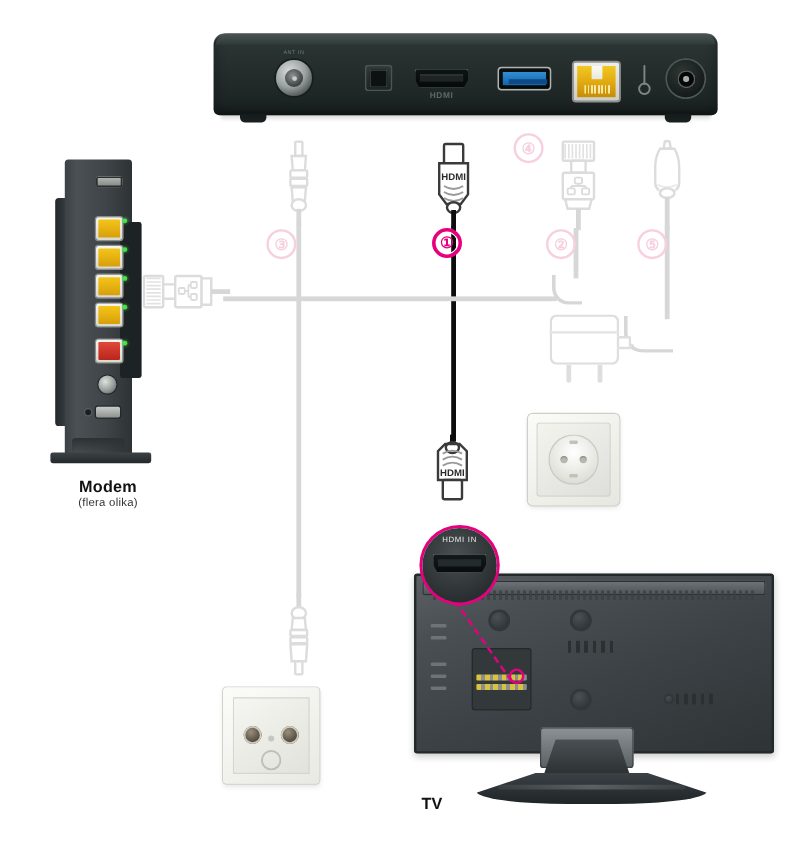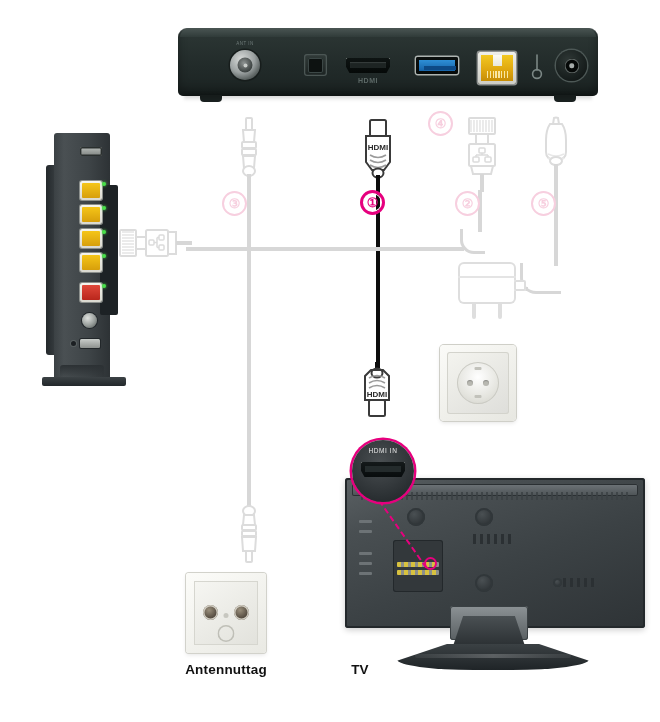--- a/index.html
+++ b/index.html
@@ -306,20 +306,24 @@
       <div class="lan-led" style="top:151px"></div>
 
       <div class="md-coax"></div>
       <div class="md-pwr"></div>
       <div class="md-dot"></div>
     </div>
     <div class="md-foot"></div>
     <div class="md-base"></div>
   </div>
 
+  <div class="cap" style="left:10px;top:398px;width:160px">
+    <span>Modem</span>
+    <span class="sub">(flera olika)</span>
+  </div>
 
   <div class="abs conn" style="left:236px;top:116px">
     <svg width="26" height="72" viewBox="0 0 26 72">
       <g fill="#ffffff" stroke="#dcdcdc" stroke-width="2">
         <rect x="10" y="2" width="6" height="12" rx="1"></rect>
         <path d="M7 14 h12 l-1 12 h-10 z"></path>
         <rect x="6" y="26" width="14" height="6" rx="1"></rect>
         <rect x="6" y="33" width="14" height="6" rx="1"></rect>
         <path d="M7 40 h12 l-1 12 h-10 z"></path>
         <ellipse cx="13" cy="55" rx="6" ry="5"></ellipse>
@@ -346,21 +350,20 @@
   <div class="abs" id="ant-out">
     <div class="ant-frame">
       <div class="ant-inner">
         <div class="ant-sock" style="left:9px;top:24px"></div>
         <div class="ant-sock" style="left:40px;top:24px"></div>
         <div class="ant-mid"></div>
         <div class="ant-round"></div>
       </div>
     </div>
   </div>
-  <div class="cap" style="left:146px;top:662px;width:160px">Antennuttag</div>
 
   <div class="abs conn" style="left:360px;top:118px">
     <svg width="36" height="72" viewBox="0 0 36 72">
       <g fill="#ffffff" stroke="#3a3a3a" stroke-width="2">
         <rect x="10" y="2" width="16" height="16" rx="1.5"></rect>
         <path d="M6 18 h24 v26 l-6 8 h-12 l-6 -8 z"></path>
       </g>
       <text x="18" y="32" font-family="Liberation Sans, sans-serif" font-size="8" font-weight="bold" fill="#2a2a2a" text-anchor="middle">HDMI</text>
       <g fill="none" stroke="#9a9a9a" stroke-width="1.6">
         <path d="M10 37 q8 5 16 0"></path>

